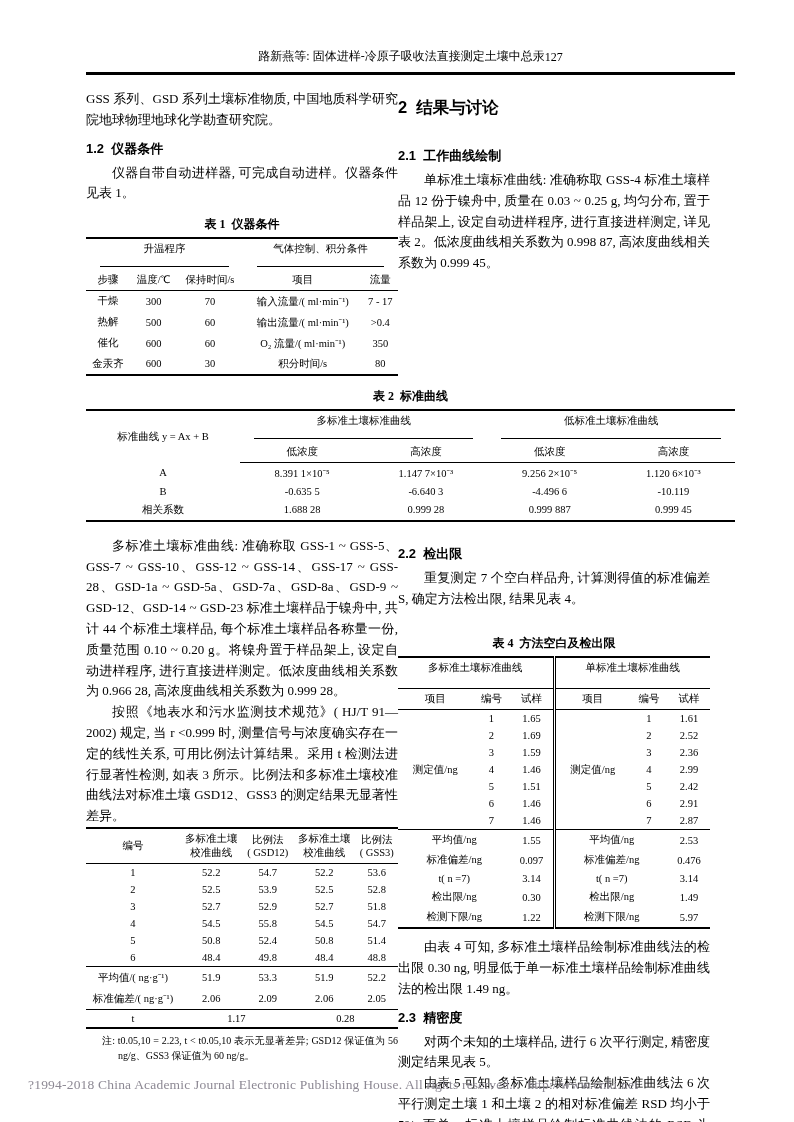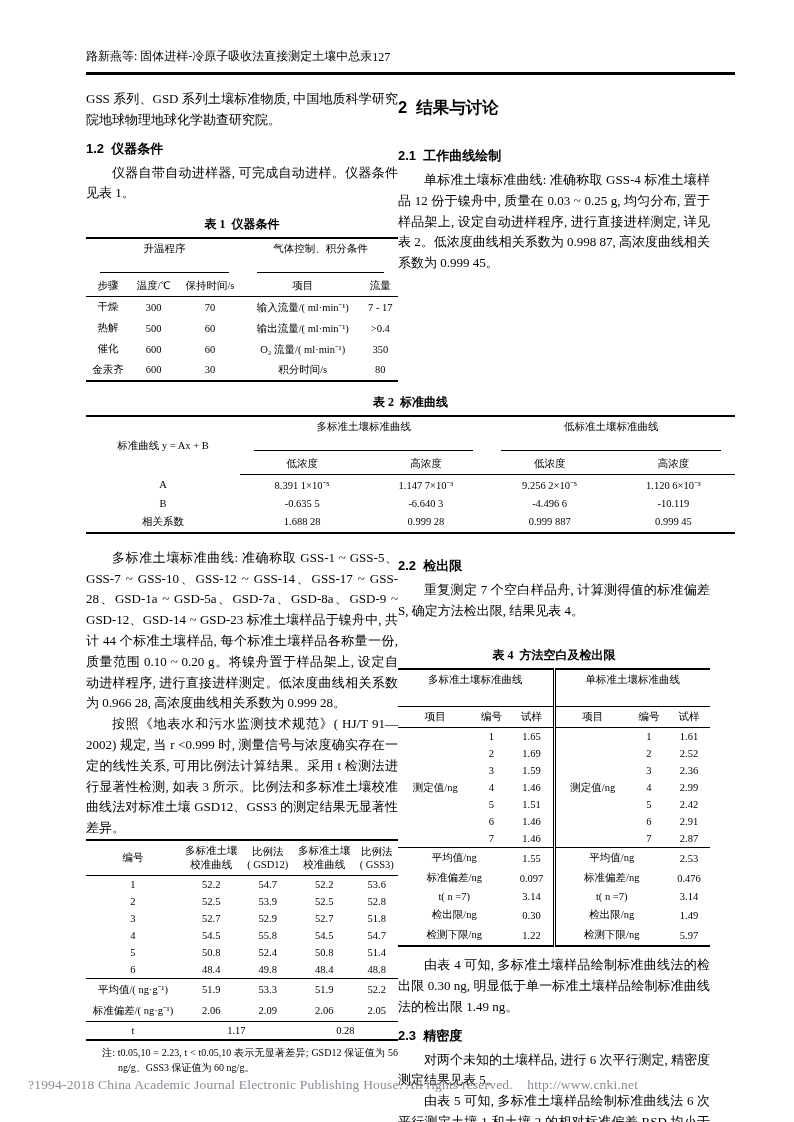--- a/index.html
+++ b/index.html
@@ -1,36 +1,36 @@
 <!DOCTYPE html>
 <html><head>
 <meta charset="utf-8">
 <style>
   html,body{margin:0;padding:0;background:#e8e8e8;}
   .page{width:794px;height:1122px;background:#fff;position:relative;box-sizing:border-box;
         padding:48px 59px 0 86px;font-family:"Liberation Serif",serif;color:#000;overflow:hidden;}
   
-  .hdr{display:flex;justify-content:flex-start;align-items:flex-end;font-size:12px;
+  .hdr{display:flex;justify-content:center;align-items:flex-end;font-size:12px;
        padding-bottom:7px;border-bottom:3px solid #000;}
   
   .cols{display:flex;margin-top:14px;}
   .col{width:312px;flex:0 0 312px;}
   p.body{font-size:13px;line-height:1.6;text-align:justify;margin:0;text-indent:2em;}
   h2.big{font-size:16.5px;font-weight:bold;margin:8px 0 28px;white-space:pre-wrap;
          font-family:"Liberation Sans",sans-serif;}
   h3.sec{font-size:13px;font-weight:bold;margin:9px 0 5px;white-space:pre-wrap;
          font-family:"Liberation Sans",sans-serif;}
   
   .tbl-title{text-align:center;font-size:12px;font-weight:bold;margin:12px 0 4px;line-height:1.4;
              font-family:Liberation Serif, serif;white-space:pre-wrap;}
   table.t{border-collapse:collapse;width:100%;font-size:10.5px;text-align:center;
           border-top:2px solid #000;border-bottom:2px solid #000;}
   table.t td{padding:3px 2px;}
   .grp{padding:1px 0 0;}
-  .grp span{display:block;border-bottom:1px solid #000;padding-bottom:16px;margin:0 12px;}
+  .grp span{display:block;border-bottom:1px solid #000;padding-bottom:10px;margin:0 12px;}
   .headrule td{border-bottom:1.5px solid #000;}
   .rule-top td{border-top:1.2px solid #000;text-align:center;}
   .prewrap{white-space:pre-line;}
   .tnote{font-size:10px;line-height:1.5;margin:4px 0 0;padding-left:3.2em;text-indent:-1.6em;
          text-align:justify;}
   
   .t2wrap{margin-top:2px;}
   
   .t4wrap{display:flex;align-items:stretch;}
   .t4wrap table.t{flex:1 1 0;}

